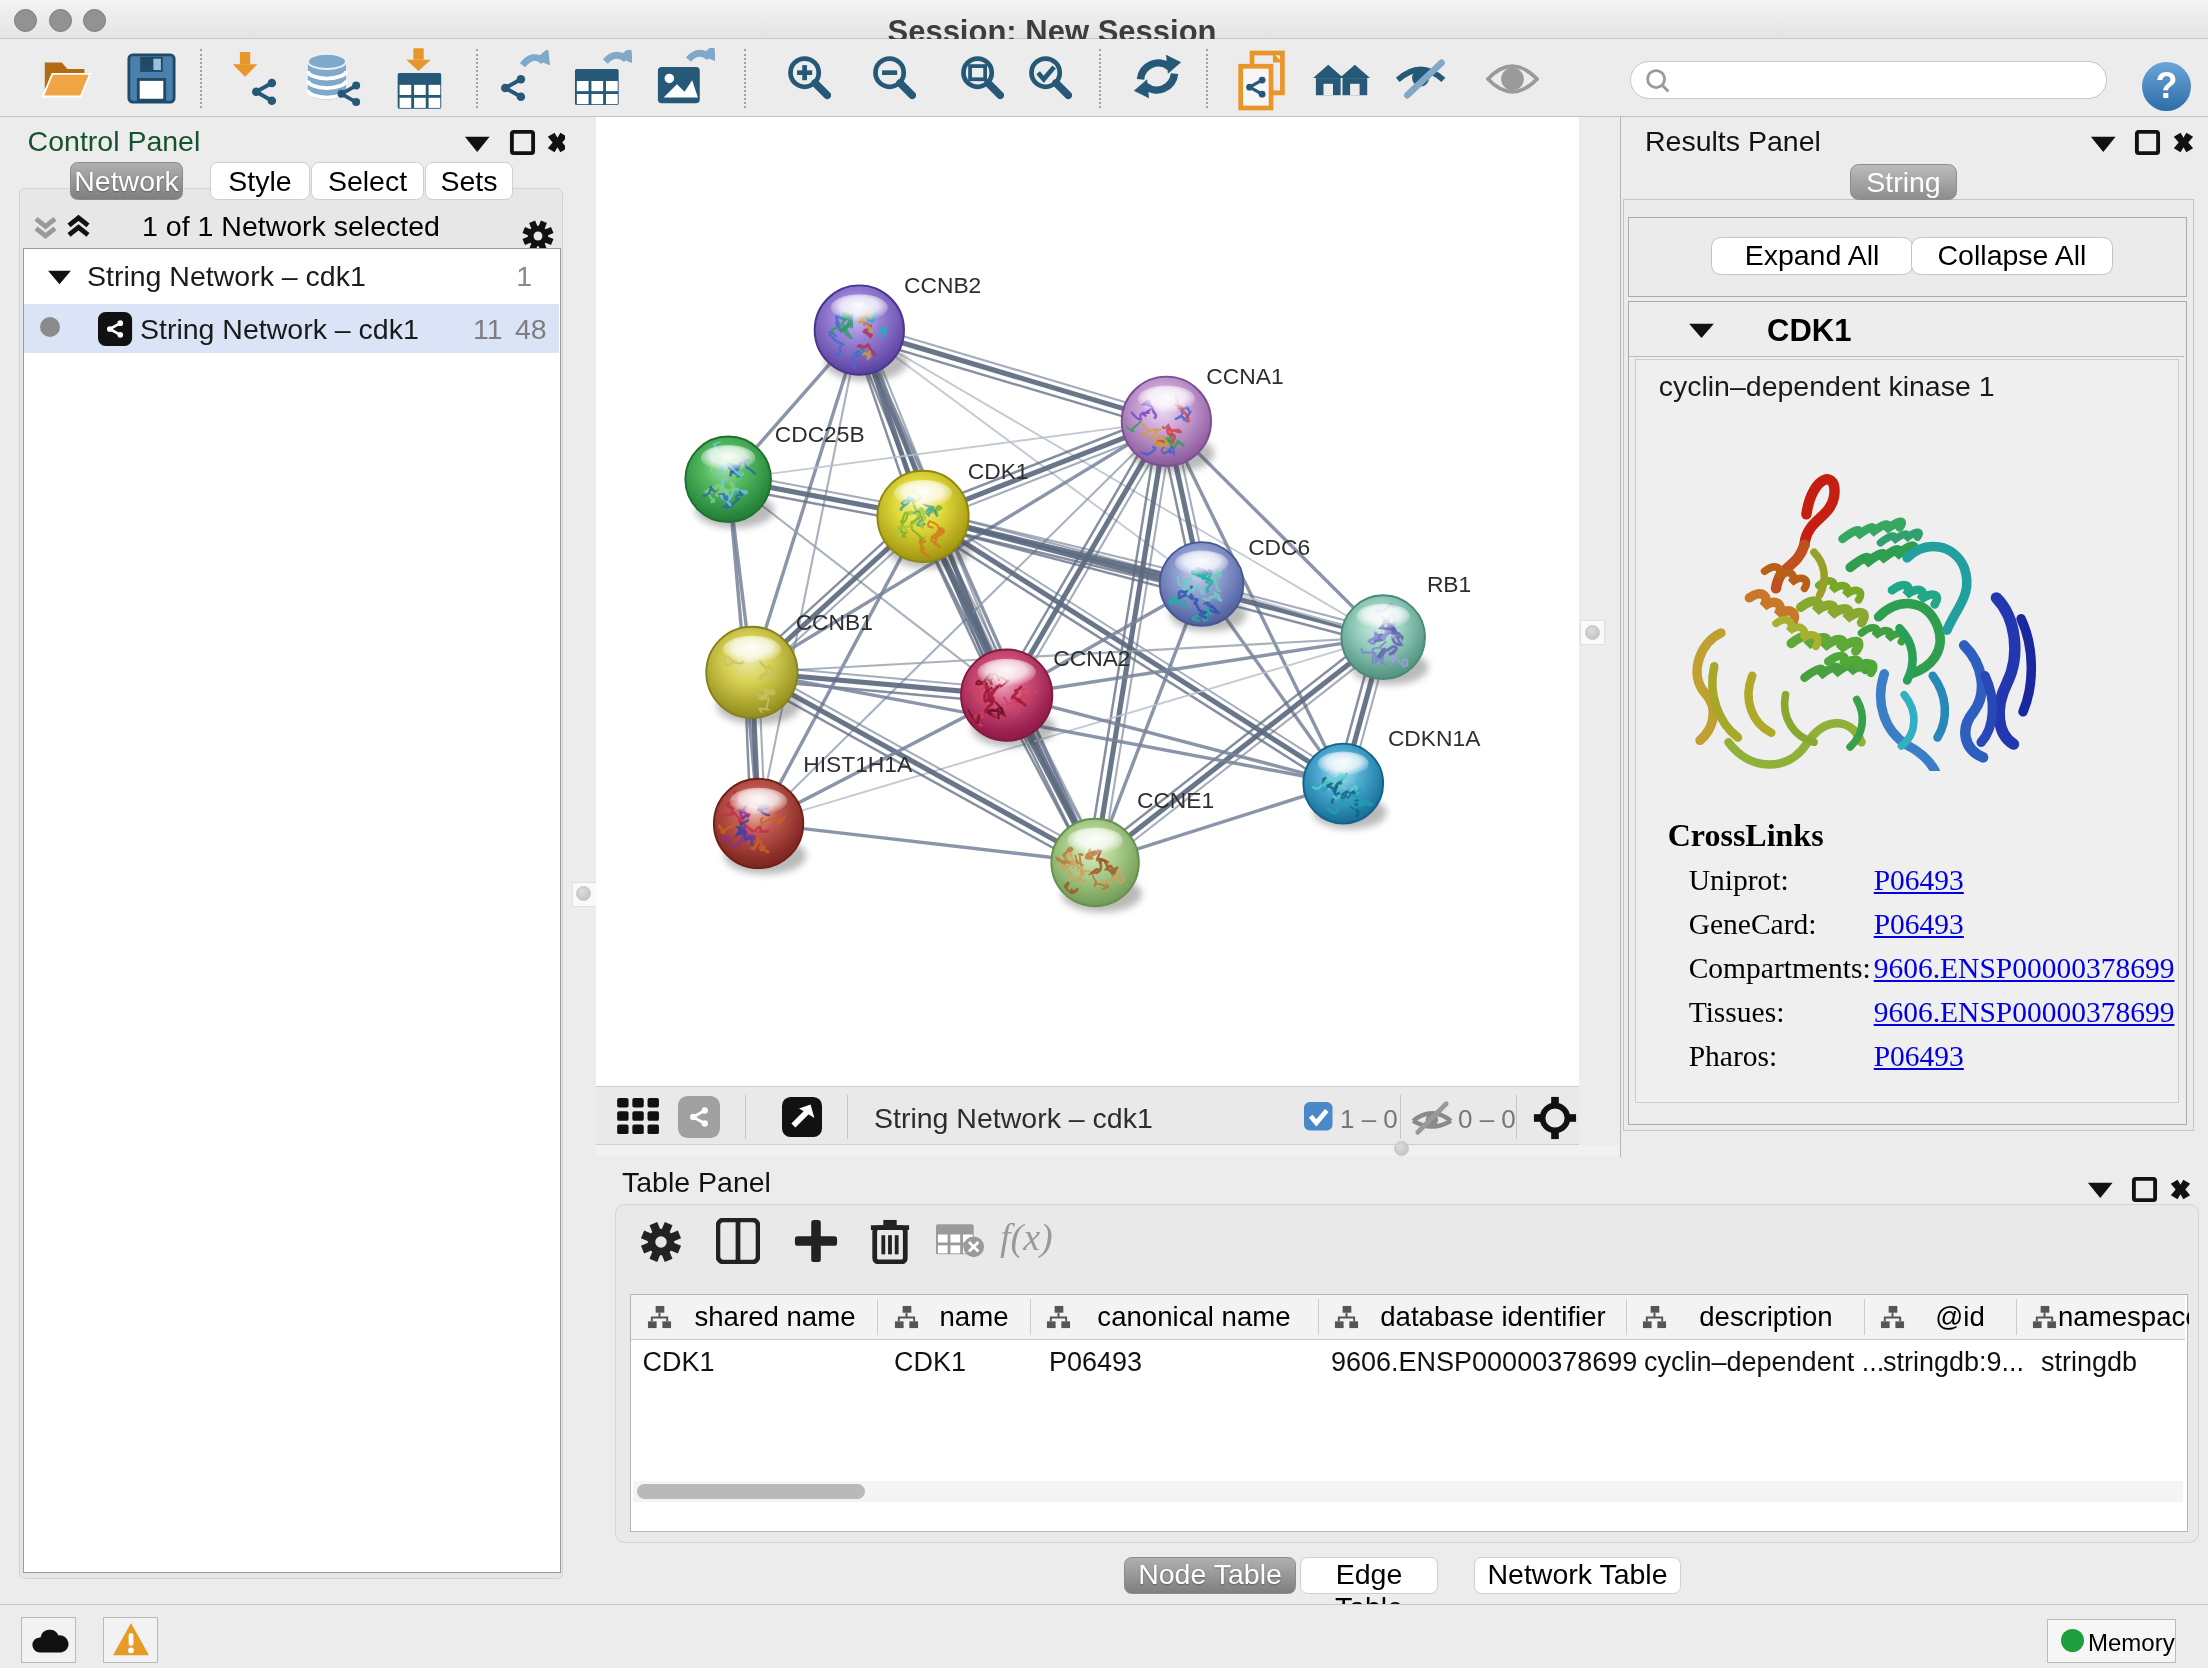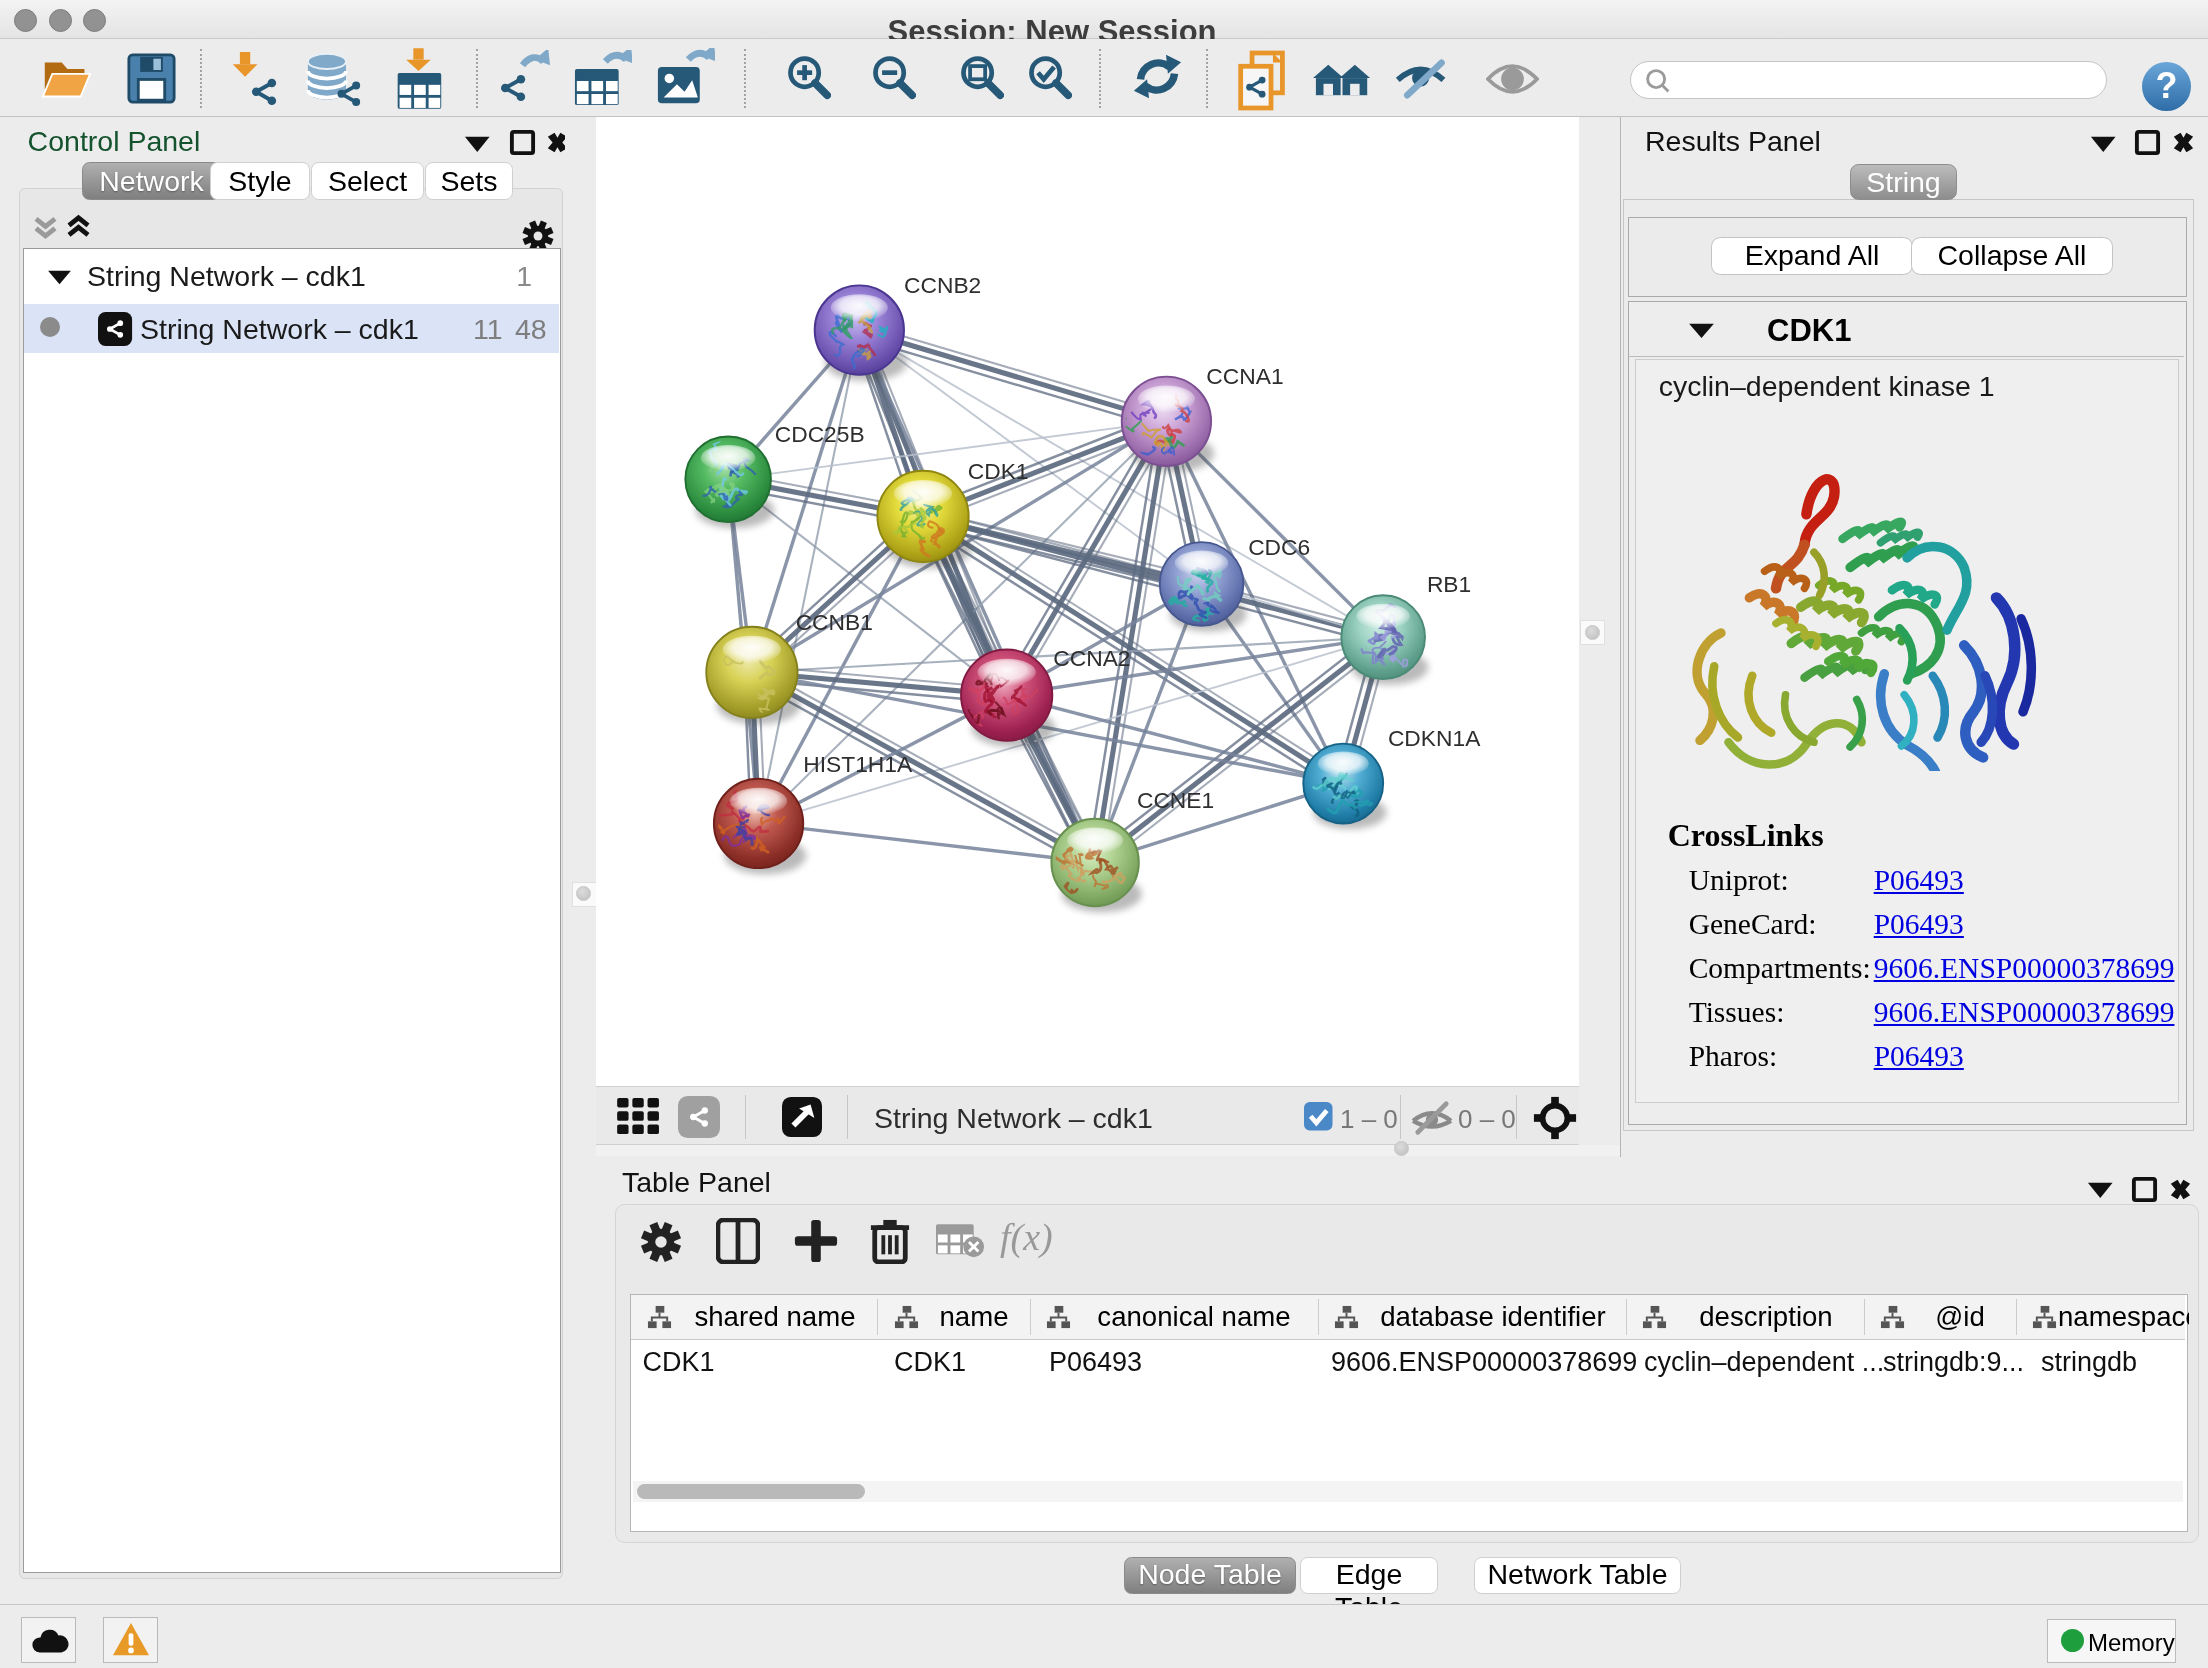--- a/index.html
+++ b/index.html
@@ -264,34 +264,35 @@
     <polygon points="2,4 28,4 15,20" fill="#111"></polygon>
   </svg>
 <svg style="position:absolute;left:509px;top:129px;" width="27" height="27" viewBox="0 0 28 28">
     <rect x="3" y="3" width="22" height="22" fill="none" stroke="#111" stroke-width="4" rx="2"></rect>
   </svg>
 <svg style="position:absolute;left:543px;top:129px;" width="27" height="27" viewBox="0 0 28 28">
     <path d="M5,8 l7,-4 l3,5 l3,-5 l7,4 l-5,6 l5,6 l-7,4 l-3,-5 l-3,5 l-7,-4 l5,-6 Z" fill="#111"></path>
   </svg>
 <div class="abs" id="cp-sub"></div>
 <div class="abs" id="cp-tabs">
-  <div class="tab sel" style="left:12px; width:139px;">Network</div>
+  <div class="tab sel" style="left:0; width:113px;">Network</div>
   <div class="tab" style="left:140px; width:100px;">Style</div>
   <div class="tab" style="left:241px; width:113px;">Select</div>
   <div class="tab" style="left:355px; width:88px;">Sets</div>
 </div>
 <div class="abs" id="cp-hdrrow">
   <svg style="position:absolute;left:11.4px;top:11.4px;" width="23" height="28.5" viewBox="0 0 24 30">
       <polyline points="2,4 12,12 22,4" fill="none" stroke="#9a9a9a" stroke-width="5"></polyline>
       <polyline points="2,14 12,22 22,14" fill="none" stroke="#9a9a9a" stroke-width="5"></polyline>
     </svg>
     <svg style="position:absolute;left:44px;top:9.5px;" width="23" height="28.5" viewBox="0 0 24 30">
       <polyline points="2,12 12,4 22,12" fill="none" stroke="#111" stroke-width="5"></polyline>
       <polyline points="2,22 12,14 22,22" fill="none" stroke="#111" stroke-width="5"></polyline>
     </svg>
+  <div style="position:absolute;left:0;width:536px;text-align:center;top:5.7px;">1 of 1 Network selected</div>
   <svg style="position:absolute;left:498px;top:15px;" width="34" height="34" viewBox="0 0 36 36">
       <rect x="26.513567145541792" y="19.523045359173395" width="6.84" height="6.84" fill="#111" transform="rotate(22.5 29.93356714554179 22.943045359173393)"></rect>
       <rect x="19.523045359173395" y="26.513567145541792" width="6.84" height="6.84" fill="#111" transform="rotate(67.5 22.943045359173393 29.93356714554179)"></rect>
       <rect x="9.636954640826607" y="26.513567145541792" width="6.84" height="6.84" fill="#111" transform="rotate(112.5 13.056954640826607 29.93356714554179)"></rect>
       <rect x="2.64643285445821" y="19.523045359173395" width="6.84" height="6.84" fill="#111" transform="rotate(157.5 6.06643285445821 22.943045359173393)"></rect>
       <rect x="2.646432854458208" y="9.636954640826609" width="6.84" height="6.84" fill="#111" transform="rotate(202.49999999999997 6.066432854458208 13.056954640826609)"></rect>
       <rect x="9.6369546408266" y="2.6464328544582134" width="6.84" height="6.84" fill="#111" transform="rotate(247.49999999999997 13.0569546408266 6.066432854458213)"></rect>
       <rect x="19.523045359173395" y="2.6464328544582116" width="6.84" height="6.84" fill="#111" transform="rotate(292.50000000000006 22.943045359173396 6.066432854458212)"></rect>
       <rect x="26.513567145541785" y="9.6369546408266" width="6.84" height="6.84" fill="#111" transform="rotate(337.49999999999994 29.933567145541787 13.0569546408266)"></rect>
       <circle cx="18.0" cy="18.0" r="10.799999999999999" fill="#111"></circle>

